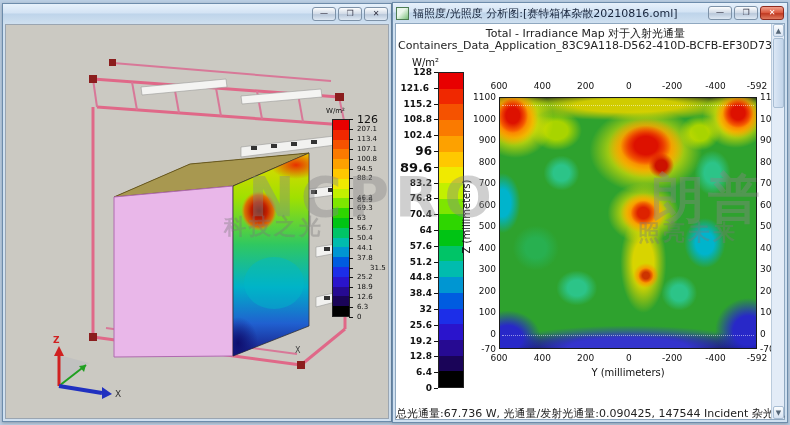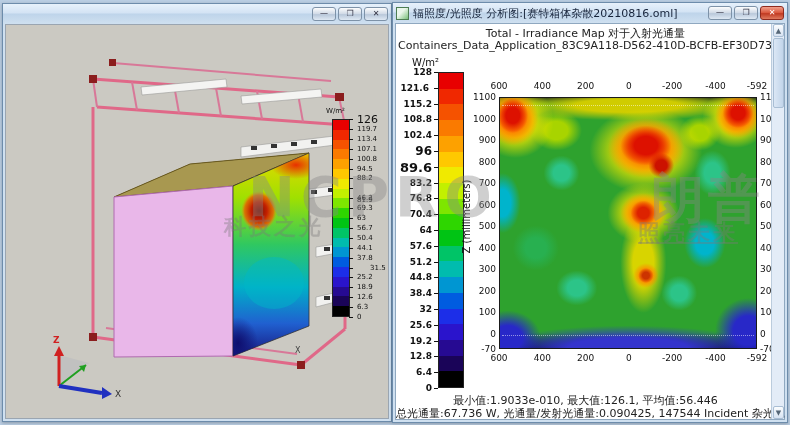--- a/index.html
+++ b/index.html
@@ -72,21 +72,21 @@
   
   .doc-icon { width:13px; height:13px; background:linear-gradient(135deg,#eaf6ea 40%,#79c07a);
     border:1px solid #4d7d52; }
 
   
   .wm { position:absolute; color:rgba(135,135,135,.40); font-weight:bold; pointer-events:none; z-index:50;
     white-space:nowrap; letter-spacing:6px; }
   #wm-brand-left { left:248px; top:164px; font-size:56px; }
   #wm-brand-right { left:652px; top:164px; font-size:52px; letter-spacing:4px; }
   #wm-slogan-left { left:224px; top:212px; font-size:22px; color:rgba(120,120,120,.38); letter-spacing:3px;text-align:center; }
-  #wm-slogan-right { left:638px; top:218px; font-size:22px; color:rgba(120,120,120,.38); letter-spacing:3px;text-decoration:underline; }
+  #wm-slogan-right { left:638px; top:218px; font-size:22px; color:rgba(120,120,120,.38); letter-spacing:3px; }
 </style>
 </head>
 <body>
 
 <div class="win" id="leftwin">
   <div class="titlebar">
     <span class="title-text"></span>
     <span class="win-btns">
       <span class="wbtn">—</span>
       <span class="wbtn">❐</span>
@@ -232,21 +232,21 @@
         <div class="seg" style="background: rgb(0, 92, 224);"></div>
         <div class="seg" style="background: rgb(28, 46, 232);"></div>
         <div class="seg" style="background: rgb(42, 20, 204);"></div>
         <div class="seg" style="background: rgb(38, 10, 146);"></div>
         <div class="seg" style="background: rgb(26, 4, 88);"></div>
         <div class="seg" style="background: rgb(0, 0, 0);"></div>
       </div>
     <div id="lcb-labels" class="cbar-labels" style="left:347px; top:94px; width:32px; height:198px;">
         <div class="cbar-label" style="top: 0%; font-size: 11px; left: 4px;">126</div>
         <div class="tickline" style="top: 0%; width: 4px; left: -4px;"></div>
-        <div class="cbar-label" style="top: 5%; font-size: 7px; left: 4px;">119.7</div>
+        <div class="cbar-label" style="top: 5%; font-size: 7px; left: 4px;">207.1</div>
         <div class="tickline" style="top: 5%; width: 4px; left: -4px;"></div>
         <div class="cbar-label" style="top: 10%; font-size: 7px; left: 4px;">113.4</div>
         <div class="tickline" style="top: 10%; width: 4px; left: -4px;"></div>
         <div class="cbar-label" style="top: 15%; font-size: 7px; left: 4px;">107.1</div>
         <div class="tickline" style="top: 15%; width: 4px; left: -4px;"></div>
         <div class="cbar-label" style="top: 20%; font-size: 7px; left: 4px;">100.8</div>
         <div class="tickline" style="top: 20%; width: 4px; left: -4px;"></div>
         <div class="cbar-label" style="top: 25%; font-size: 7px; left: 4px;">94.5</div>
         <div class="tickline" style="top: 25%; width: 4px; left: -4px;"></div>
         <div class="cbar-label" style="top: 30%; font-size: 7px; left: 4px;">88.2</div>
@@ -411,22 +411,22 @@
     <div id="xticks-bottom">
         <span class="ax-label" style="left: 0%;">600</span>
         <span class="ax-label" style="left: 16.7785%;">400</span>
         <span class="ax-label" style="left: 33.557%;">200</span>
         <span class="ax-label" style="left: 50.3356%;">0</span>
         <span class="ax-label" style="left: 67.1141%;">-200</span>
         <span class="ax-label" style="left: 83.8926%;">-400</span>
         <span class="ax-label" style="left: 100%;">-592</span>
       </div>
     <div id="y-axis-title">Z (millimeters)</div>
-
-    <div id="stats1">最小值:1.9033e-010, 最大值:126.1, 平均值:56.446</div>
+    <div id="x-axis-title">Y (millimeters)</div>
+
     <div id="stats2">总光通量:67.736 W, 光通量/发射光通量:0.090425, 147544 Incident 杂光线</div>
 
     <div id="scrollbar">
       <div class="sb-arrow" id="sb-up">▲</div>
       <div id="sb-thumb"></div>
       <div class="sb-arrow" id="sb-down">▼</div>
     </div>
   </div>
 </div>
 

